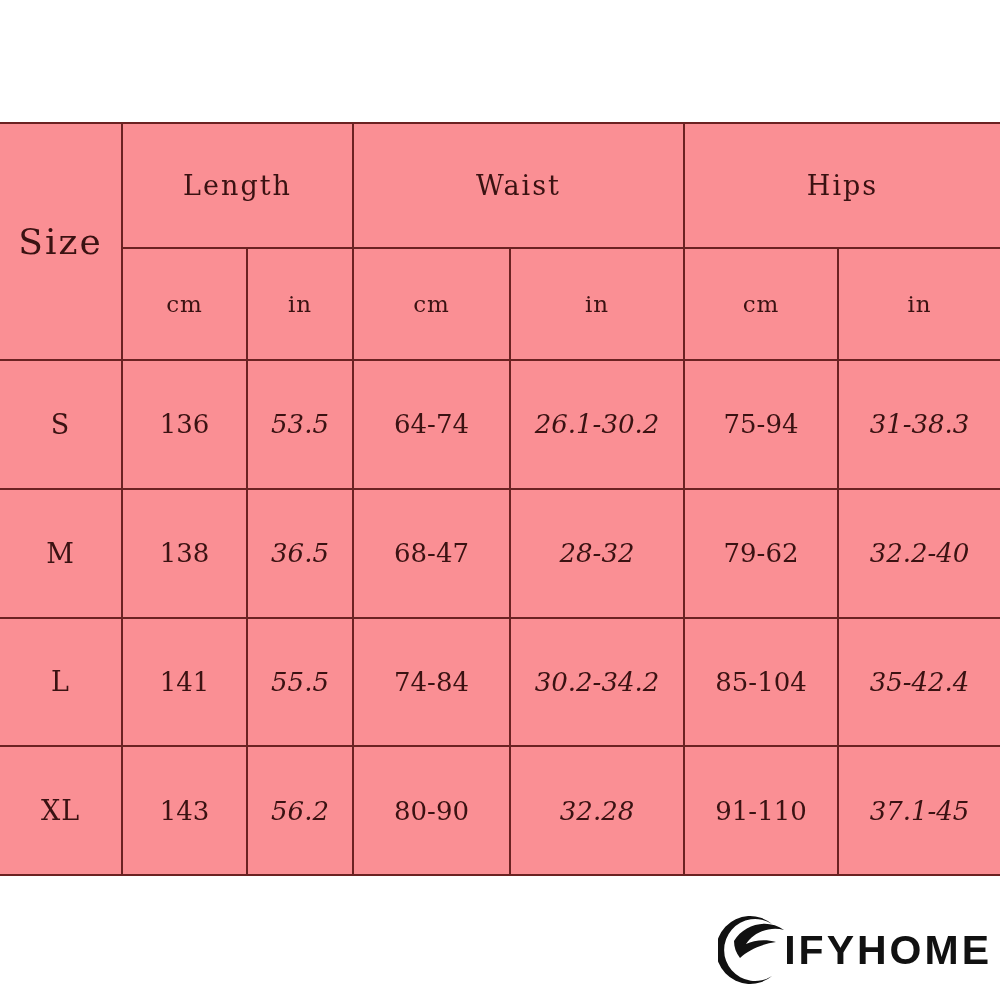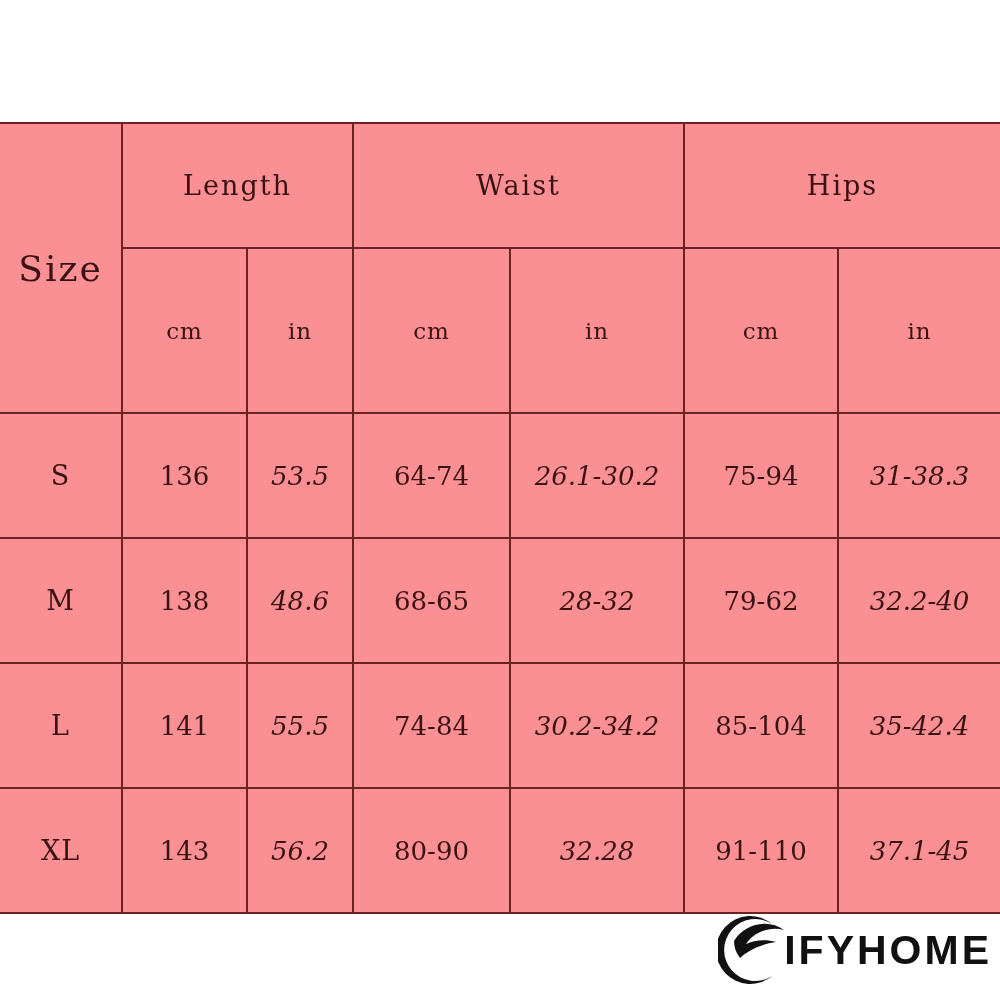--- a/index.html
+++ b/index.html
@@ -77,21 +77,21 @@
   
   col.c-size  { width: 122px; }
   col.c-lcm   { width: 125px; }
   col.c-lin   { width: 106px; }
   col.c-wcm   { width: 157px; }
   col.c-win   { width: 174px; }
   col.c-hcm   { width: 154px; }
   col.c-hin   { width: 162px; }
 
   tr.r-grp  { height: 125px; }
-  tr.r-unit { height: 165px; }
+  tr.r-unit { height: 112px; }
   tr.r-data { height: 125px; }
 
   #brand-logo {
     position: absolute;
     right: 8px;
     bottom: 14px;
     display: flex;
     align-items: center;
     gap: 2px;
     height: 72px;
@@ -149,22 +149,22 @@
         <td class="cell-val">136</td>
         <td class="cell-val hl">53.5</td>
         <td class="cell-val">64-74</td>
         <td class="cell-val hl">26.1-30.2</td>
         <td class="cell-val">75-94</td>
         <td class="cell-val hl">31-38.3</td>
       </tr>
       <tr class="r-data">
         <td class="cell-size">M</td>
         <td class="cell-val">138</td>
-        <td class="cell-val hl">48.6</td>
-        <td class="cell-val">68-65</td>
+        <td class="cell-val hl">36.5</td>
+        <td class="cell-val">68-47</td>
         <td class="cell-val hl">28-32</td>
         <td class="cell-val">79-62</td>
         <td class="cell-val hl">32.2-40</td>
       </tr>
       <tr class="r-data">
         <td class="cell-size">L</td>
         <td class="cell-val">141</td>
         <td class="cell-val hl">55.5</td>
         <td class="cell-val">74-84</td>
         <td class="cell-val hl">30.2-34.2</td>

